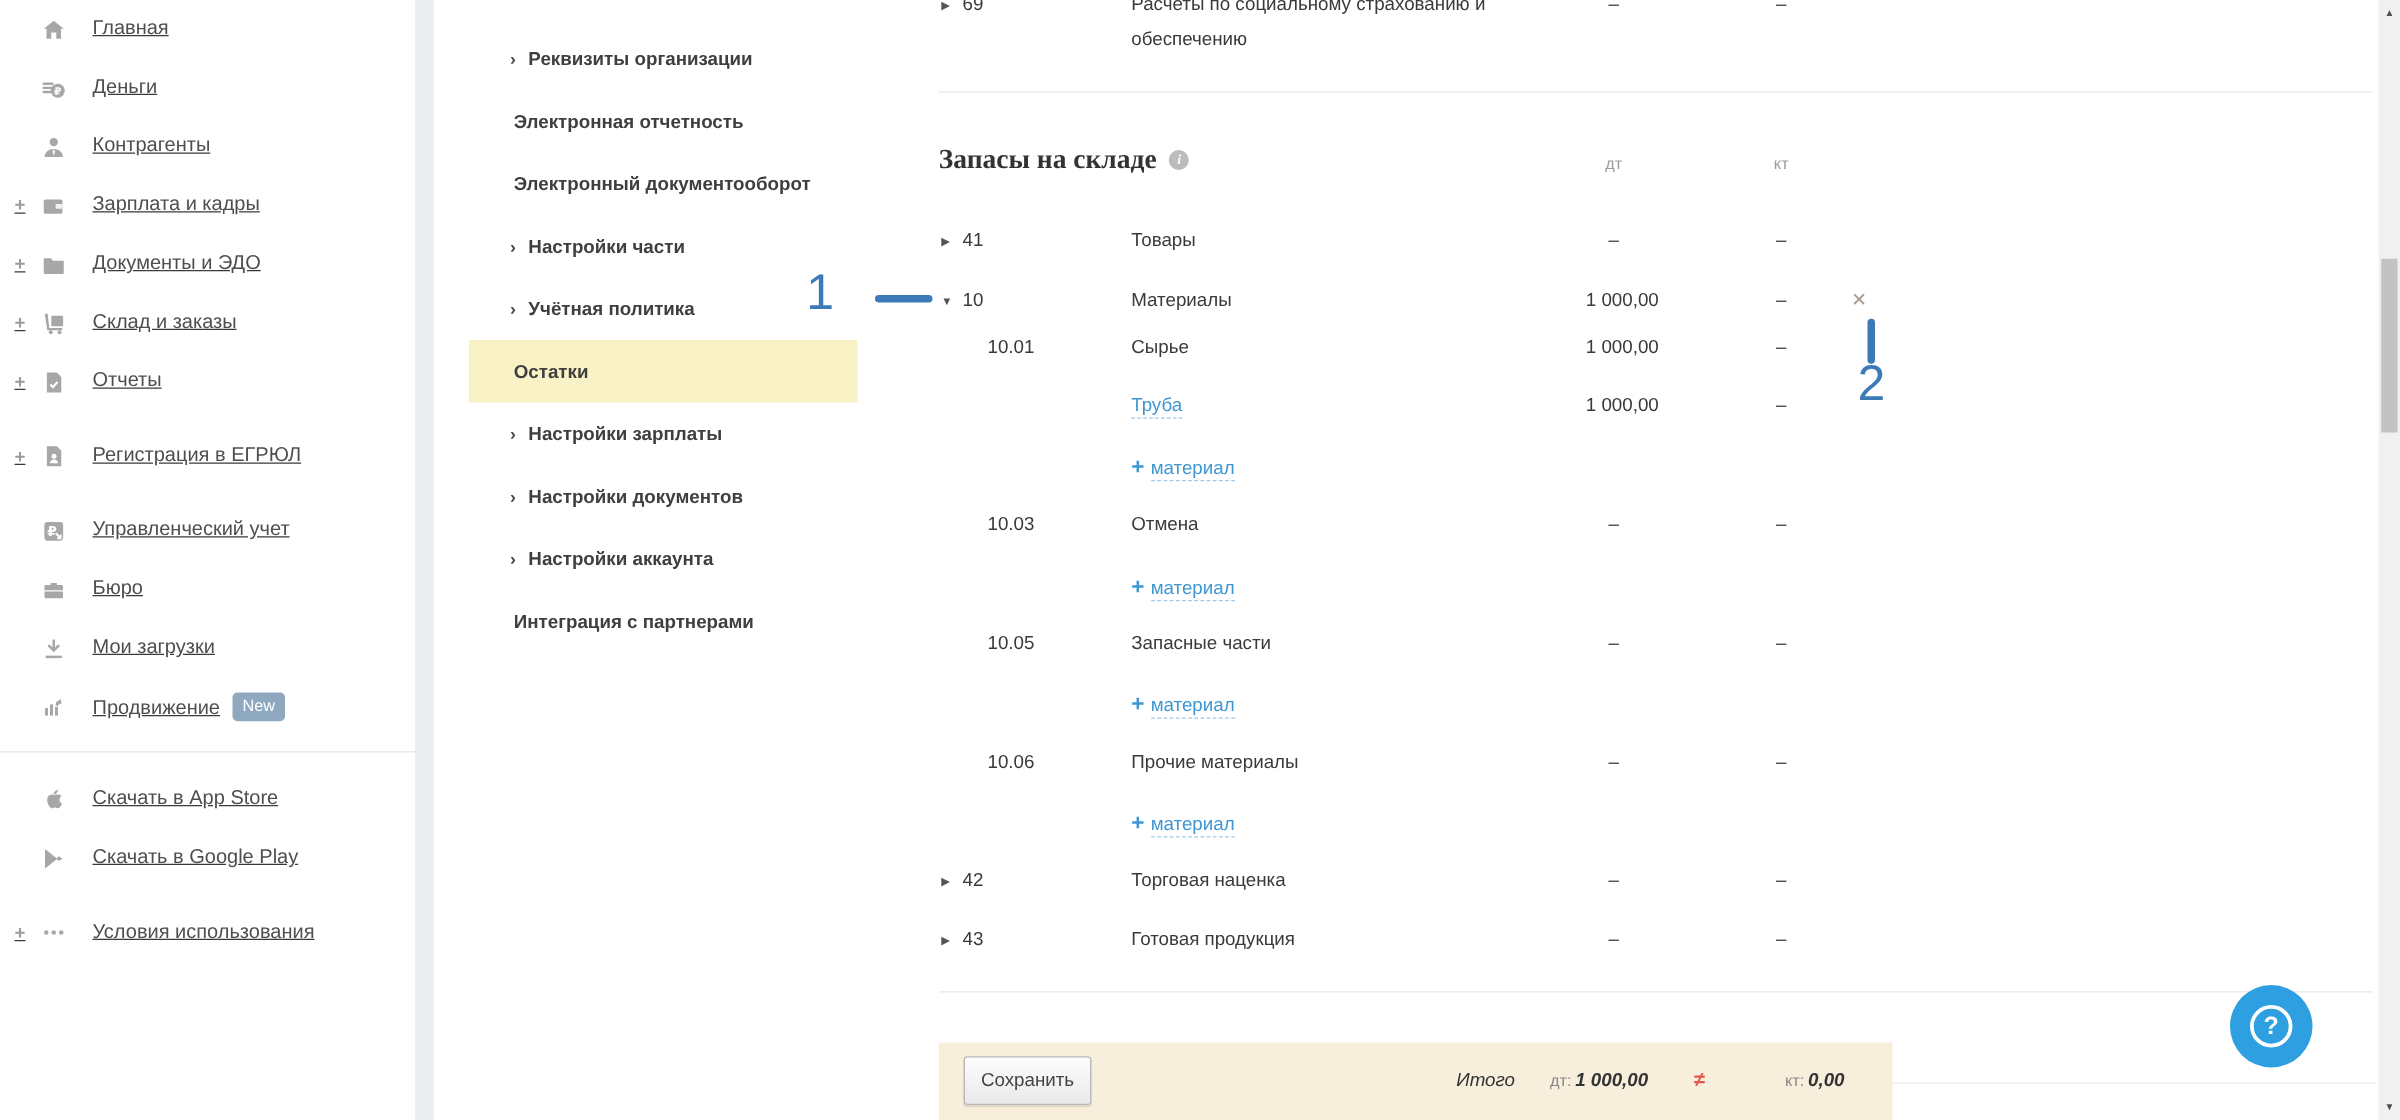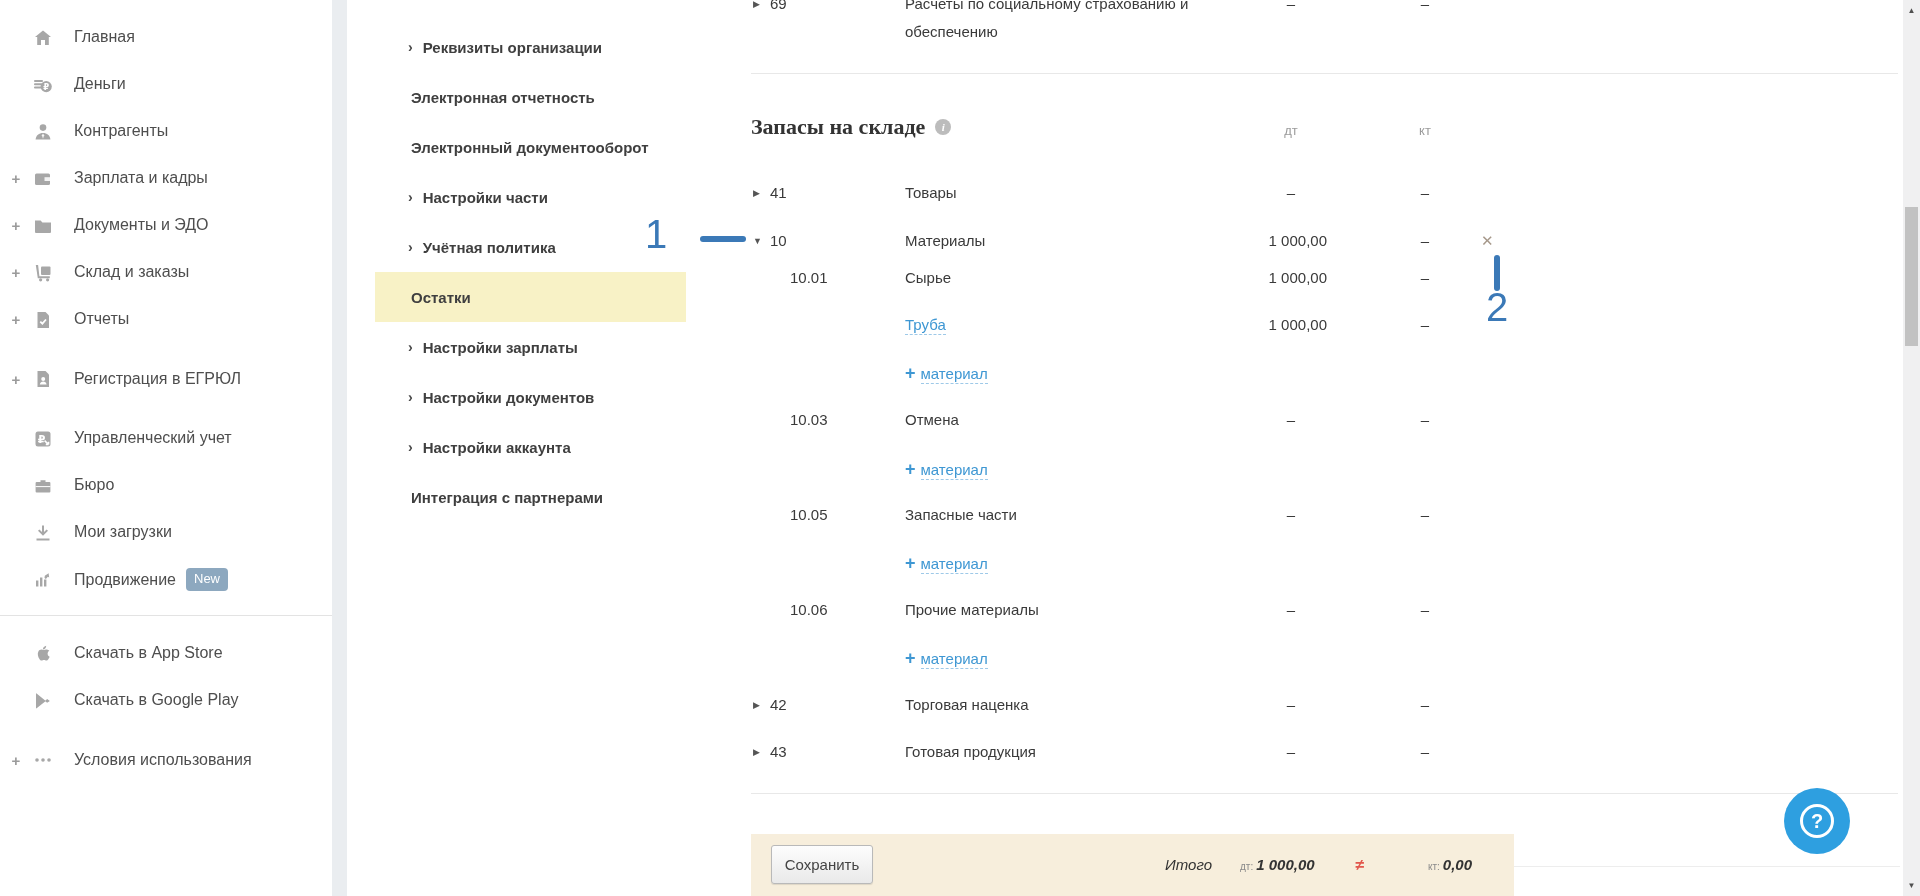--- a/index.html
+++ b/index.html
@@ -1,21 +1,21 @@
 <!DOCTYPE html>
 <html><head>
 <meta charset="utf-8">
 <style>
   * { margin:0; padding:0; box-sizing:border-box; }
   html,body { width:1920px; height:896px; overflow:hidden; background:#fff;
     font-family:"Liberation Sans","DejaVu Sans",sans-serif; color:#3a3a3a; }
   .app { position:relative; width:1920px; height:896px; }
 
   
-  .sidebar { position:absolute; left:0; top:0; width:332px; height:896px; background:#fff; padding-top:14px; z-index:2; }
+  .sidebar { position:absolute; left:0; top:0; width:332px; height:896px; background:#fff; z-index:2;text-decoration:underline; }
   .s-item { display:flex; align-items:center; height:47px; padding-left:8px; cursor:pointer; }
   .s-item.two-line { height:72px; }
   .s-plus { width:16px; text-align:center; color:#9b9b9b; font-size:15px; font-weight:bold; flex:none; }
   .s-icon { width:26px; height:22px; margin-left:6px; display:flex; align-items:center; justify-content:center; flex:none; }
   .s-icon svg { fill:#a7a7a7; }
   .s-label { margin-left:18px; font-size:16px; color:#4e4e4e; width:190px; line-height:1.3; }
   .badge { display:inline-block; background:#8da8bf; color:#fff; font-size:13px; padding:3px 8px 4px; border-radius:4px; margin-left:10px; vertical-align:2px; }
   .s-divider { height:1px; background:#e3e3e3; margin:12px 0 14px; }
 
   
@@ -51,21 +51,21 @@
   .add-plus { color:#3e97d3; font-size:18px; font-weight:bold; margin-right:5px; }
 
   
   .foot-bar { position:absolute; left:404px; top:834px; width:763px; height:77px; background:#f7eedc; }
   .save-btn { position:absolute; left:20px; top:11px; width:102px; height:39px; background:linear-gradient(#fdfdfd,#e9e9e9);
     border:1px solid #b9b9b9; border-radius:3px; font-size:15px; color:#444; text-align:center; line-height:37px;
     box-shadow:0 1px 1px rgba(0,0,0,.1); cursor:pointer; }
   .cancel { position:absolute; left:170px; top:0; line-height:62px; color:#3e97d3; font-size:15px; cursor:pointer;margin-top:40px; }
   .total-label { position:absolute; left:395px; width:66px; text-align:right; line-height:62px; font-size:15px; font-weight:normal; font-style:italic; color:#333; }
   .sum-group { position:absolute; line-height:62px; font-size:15px; white-space:nowrap; }
-  .sum-group .sg-label { color:#8a8a8a; font-size:10px; }
+  .sum-group .sg-label { color:#8a8a8a; font-size:13px; }
   .sum-group .sg-value { font-weight:bold; font-style:italic; color:#333; margin-left:3px; }
   .neq { position:absolute; left:604px; line-height:62px; color:#e2574c; font-size:16px; font-weight:bold; font-style:italic; }
 
   
   .help { position:absolute; left:1437px; top:788px; width:66px; height:66px; border-radius:50%; background:#2e9fe0;
     display:flex; align-items:center; justify-content:center; cursor:pointer; z-index:5; }
   .help-q { width:34px; height:34px; border:3px solid #fff; border-radius:50%; color:#fff; font-size:20px; font-weight:bold;
     display:flex; align-items:center; justify-content:center; }
 
   

